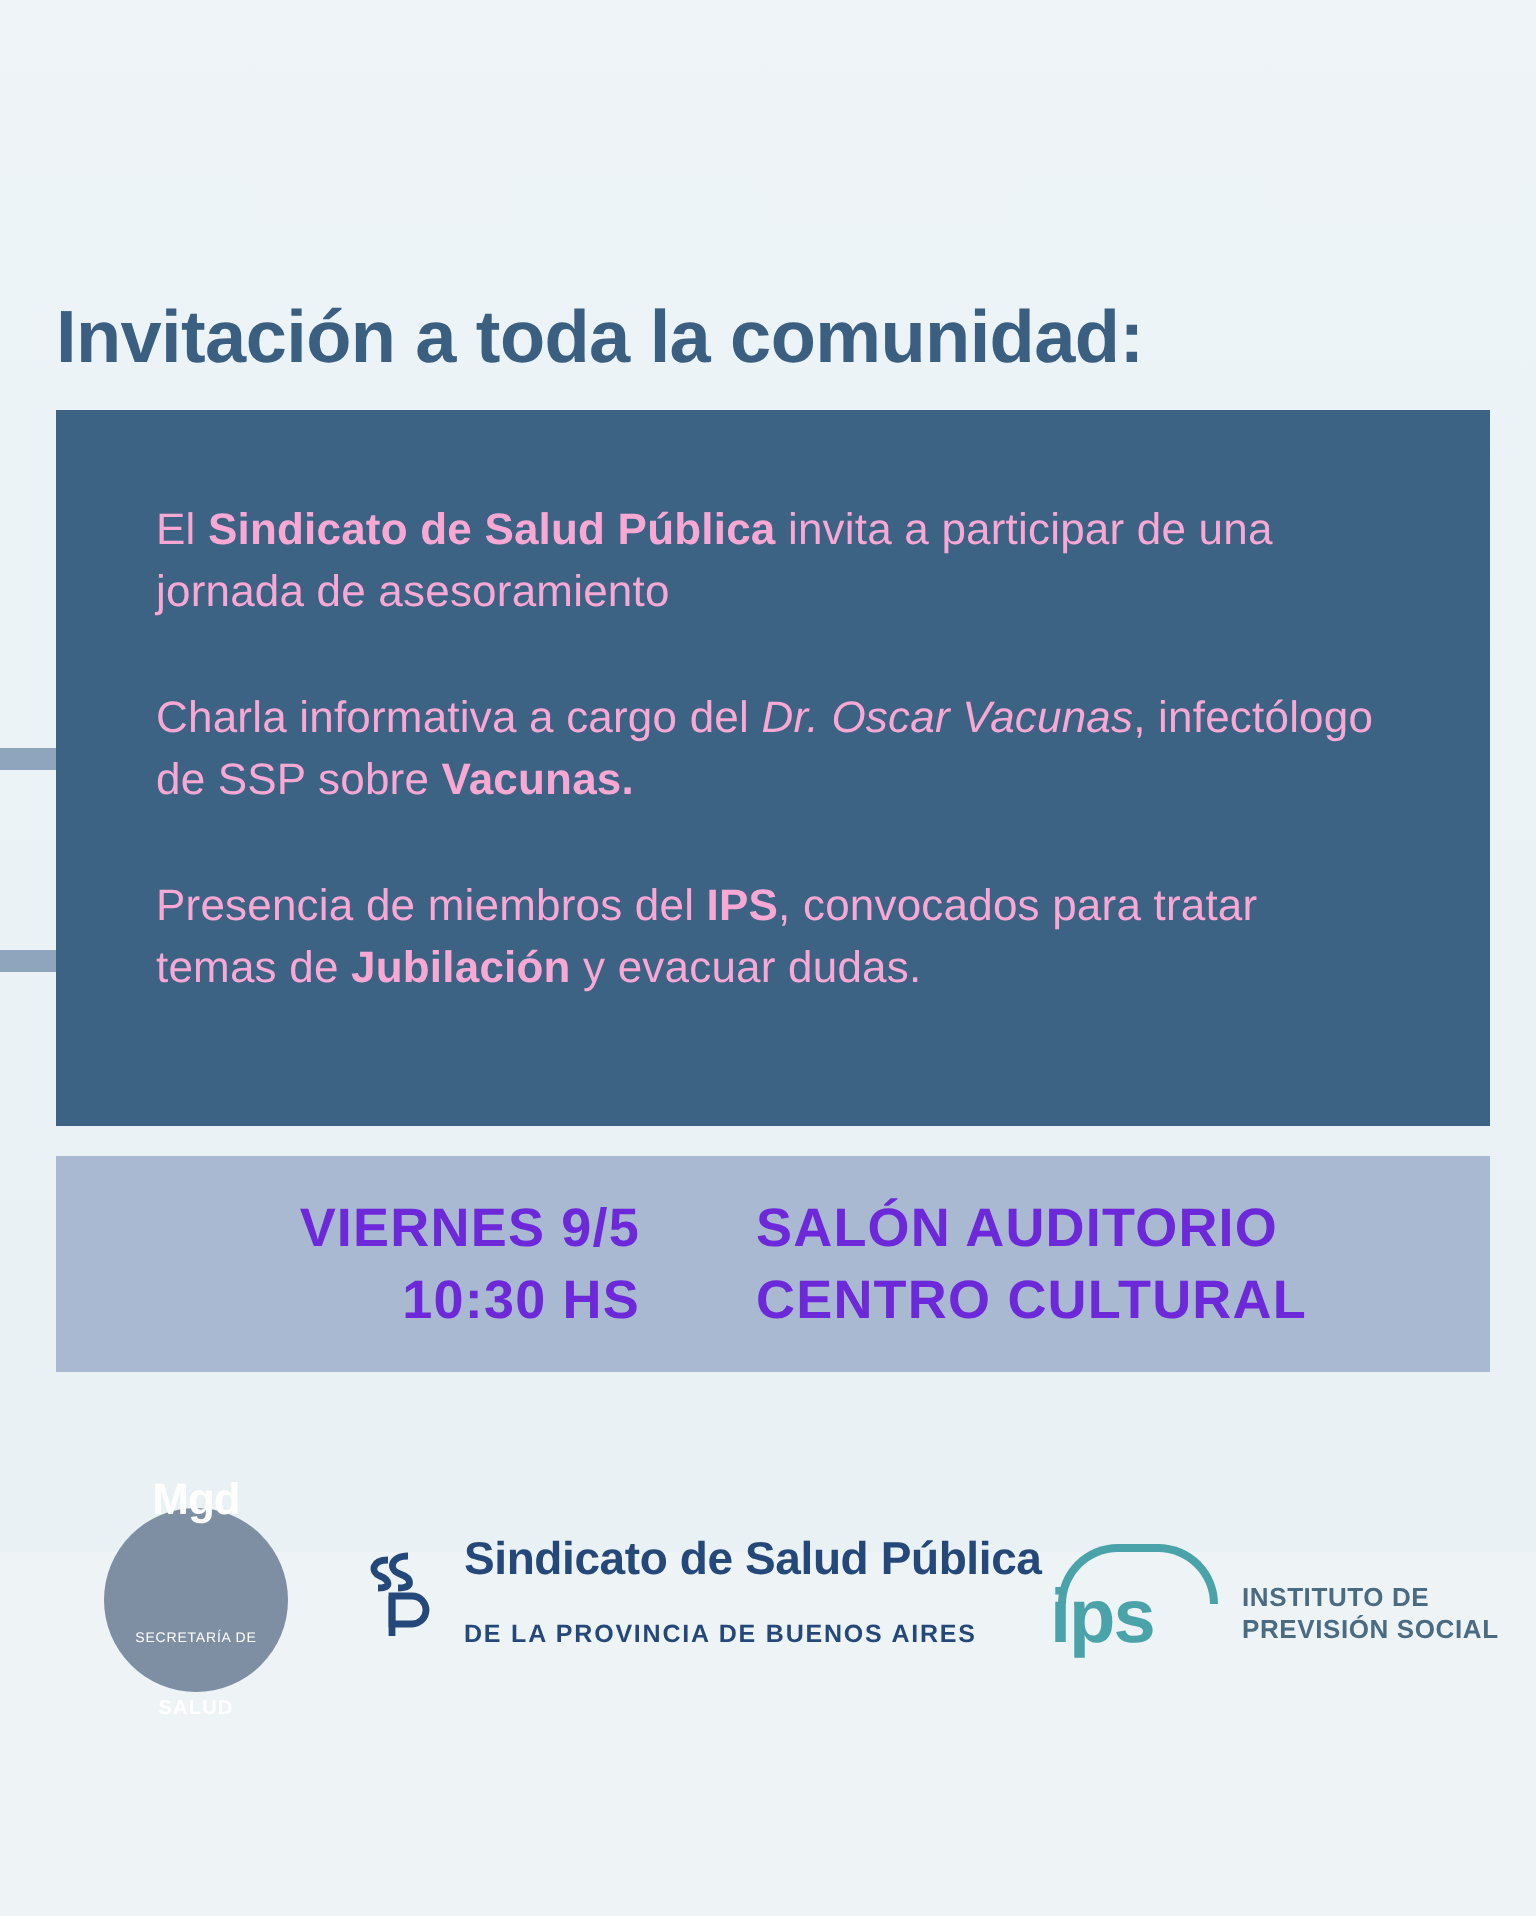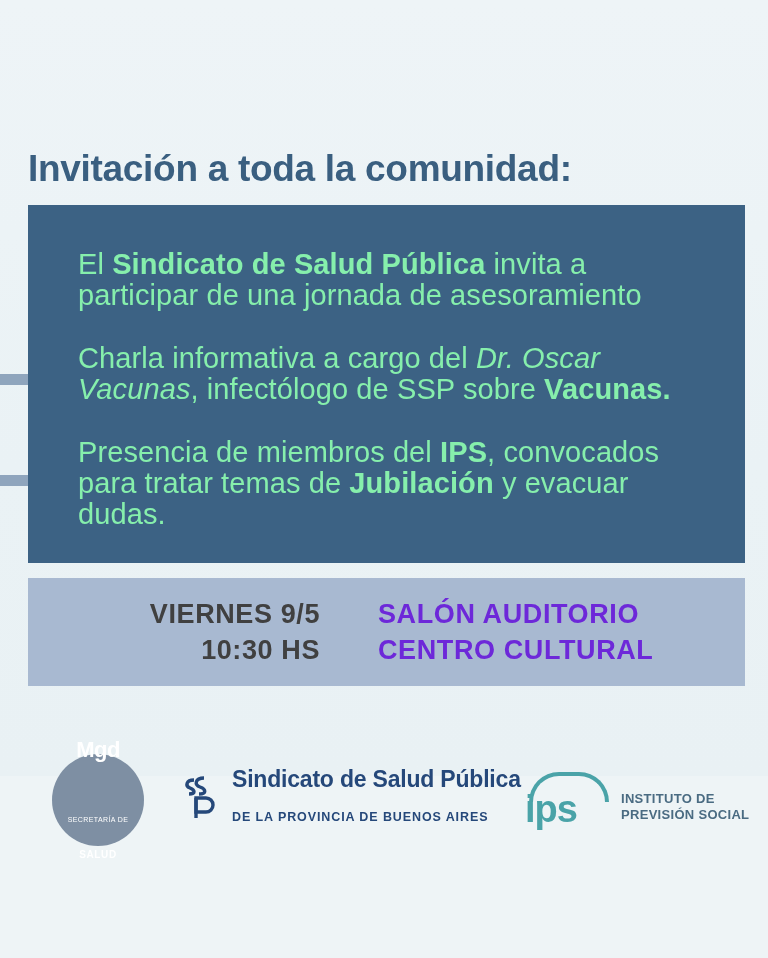--- a/index.html
+++ b/index.html
@@ -39,22 +39,22 @@
     left: 28px;
     top: 205px;
     width: 717px;
     height: 358px;
     background: #3c6284;
     box-sizing: border-box;
     padding: 44px 50px 0 50px;
   }
   .panel p {
     margin: 0;
-    color: #86efac;
-    font-size: 29px;
+    color: #f9a8d4;
+    font-size: 22px;
     line-height: 31px;
     font-weight: normal;
     letter-spacing: 0.1px;
   }
   .panel .para {
     margin-bottom: 32px;
   }
   .panel .para:last-child {
     margin-bottom: 15px;
   }
@@ -86,21 +86,21 @@
     height: 108px;
     background: #a8b9d1;
     display: flex;
     align-items: center;
   }
   .eventbar .when {
     width: 320px;
     text-align: right;
     padding-right: 28px;
     box-sizing: border-box;
-    color: #404040;
+    color: #6d28d9;
     font-size: 27px;
     font-weight: bold;
     line-height: 36px;
     letter-spacing: 0.6px;
   }
   .eventbar .where {
     flex: 1;
     padding-left: 30px;
     box-sizing: border-box;
     color: #6d28d9;

